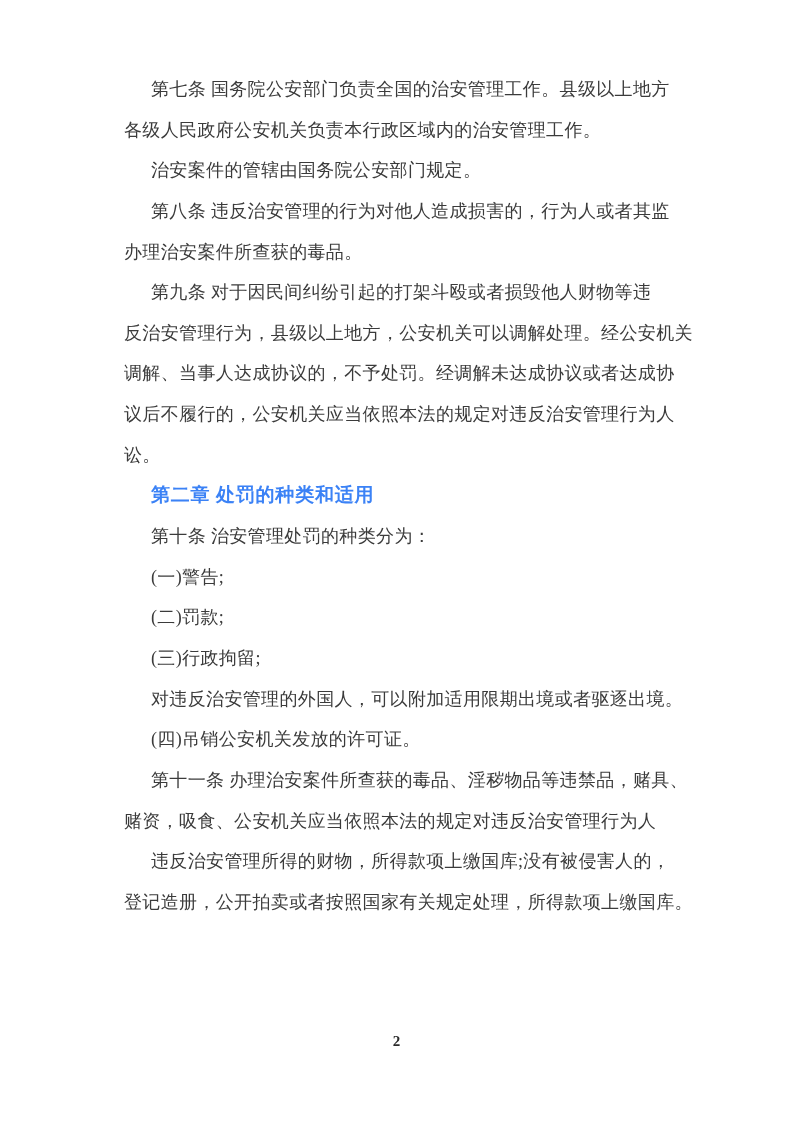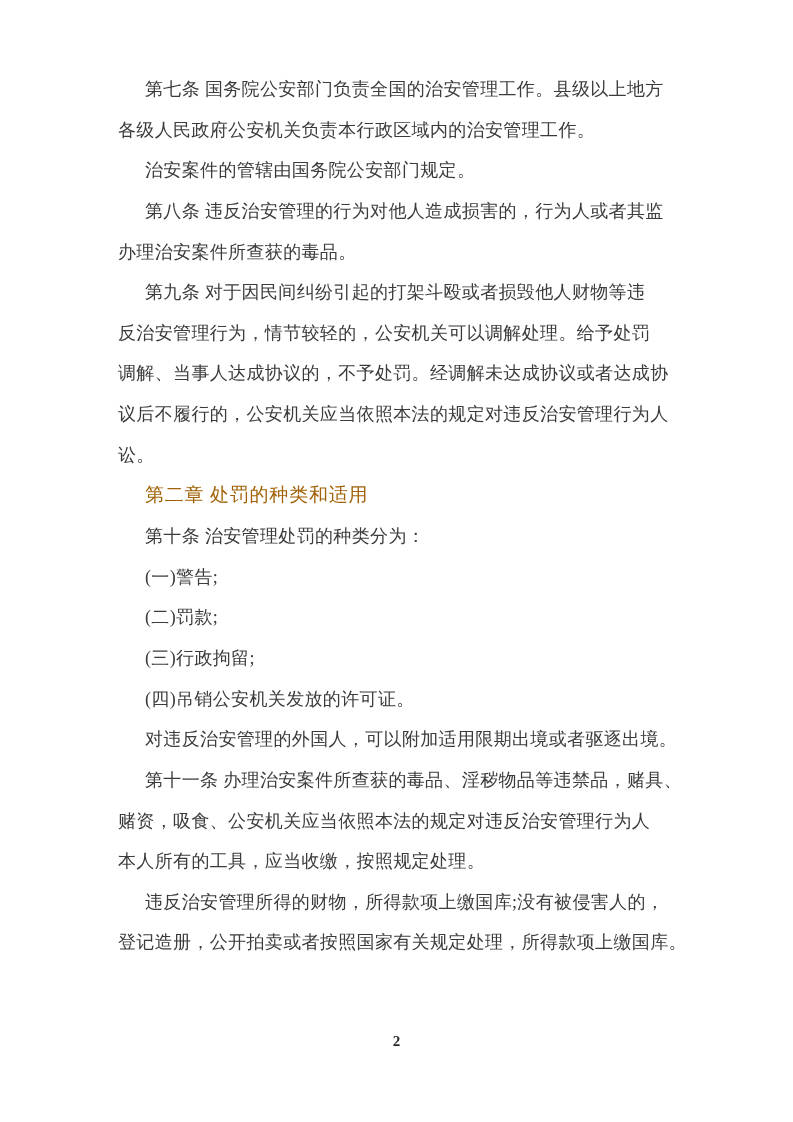--- a/index.html
+++ b/index.html
@@ -11,39 +11,39 @@
     overflow: hidden;
     font-family: "Liberation Serif", "DejaVu Serif", serif;
   }
   .doc-page {
     position: absolute;
     inset: 0;
     background: #ffffff;
   }
   .doc-body {
     position: absolute;
-    left: 118px;
+    left: 124px;
     top: 69px;
     width: 600px;
   }
   .line {
     height: 40.65px;
     line-height: 40.65px;
     font-size: 18px;
     letter-spacing: 0.35px;
     color: #3b3b3b;
     white-space: nowrap;
     font-weight: 400;
   }
   .line.indent { padding-left: 27px; }
   .line.heading {
     padding-left: 27px;
-    font-weight: 400;
+    font-weight: 700;
     font-size: 19px;
-    color: #a16207;
+    color: #3b82f6;
     letter-spacing: 0.8px;
   }
   .page-number {
     position: absolute;
     top: 1033px;
     left: 0;
     width: 793px;
     text-align: center;
     font-size: 15px;
     font-weight: 700;
@@ -54,31 +54,30 @@
 <body>
 
 <div class="doc-page">
   <div class="doc-body">
       <div class="line indent">第七条 国务院公安部门负责全国的治安管理工作。县级以上地方</div>
       <div class="line flush">各级人民政府公安机关负责本行政区域内的治安管理工作。</div>
       <div class="line indent">治安案件的管辖由国务院公安部门规定。</div>
       <div class="line indent">第八条 违反治安管理的行为对他人造成损害的，行为人或者其监</div>
       <div class="line flush">办理治安案件所查获的毒品。</div>
       <div class="line indent">第九条 对于因民间纠纷引起的打架斗殴或者损毁他人财物等违</div>
-      <div class="line flush">反治安管理行为，情节较轻的，公安机关可以调解处理。给予处罚</div>
+      <div class="line flush">反治安管理行为，县级以上地方，公安机关可以调解处理。经公安机关</div>
       <div class="line flush">调解、当事人达成协议的，不予处罚。经调解未达成协议或者达成协</div>
       <div class="line flush">议后不履行的，公安机关应当依照本法的规定对违反治安管理行为人</div>
       <div class="line flush">讼。</div>
       <div class="line heading">第二章 处罚的种类和适用</div>
       <div class="line indent">第十条 治安管理处罚的种类分为：</div>
       <div class="line indent">(一)警告;</div>
       <div class="line indent">(二)罚款;</div>
       <div class="line indent">(三)行政拘留;</div>
+      <div class="line indent">对违反治安管理的外国人，可以附加适用限期出境或者驱逐出境。</div>
       <div class="line indent">(四)吊销公安机关发放的许可证。</div>
-      <div class="line indent">对违反治安管理的外国人，可以附加适用限期出境或者驱逐出境。</div>
       <div class="line indent">第十一条 办理治安案件所查获的毒品、淫秽物品等违禁品，赌具、</div>
       <div class="line flush">赌资，吸食、公安机关应当依照本法的规定对违反治安管理行为人</div>
-      <div class="line flush">本人所有的工具，应当收缴，按照规定处理。</div>
       <div class="line indent">违反治安管理所得的财物，所得款项上缴国库;没有被侵害人的，</div>
       <div class="line flush">登记造册，公开拍卖或者按照国家有关规定处理，所得款项上缴国库。</div>
     </div>
   <div class="page-number">2</div>
 </div>
 
 </body></html>

